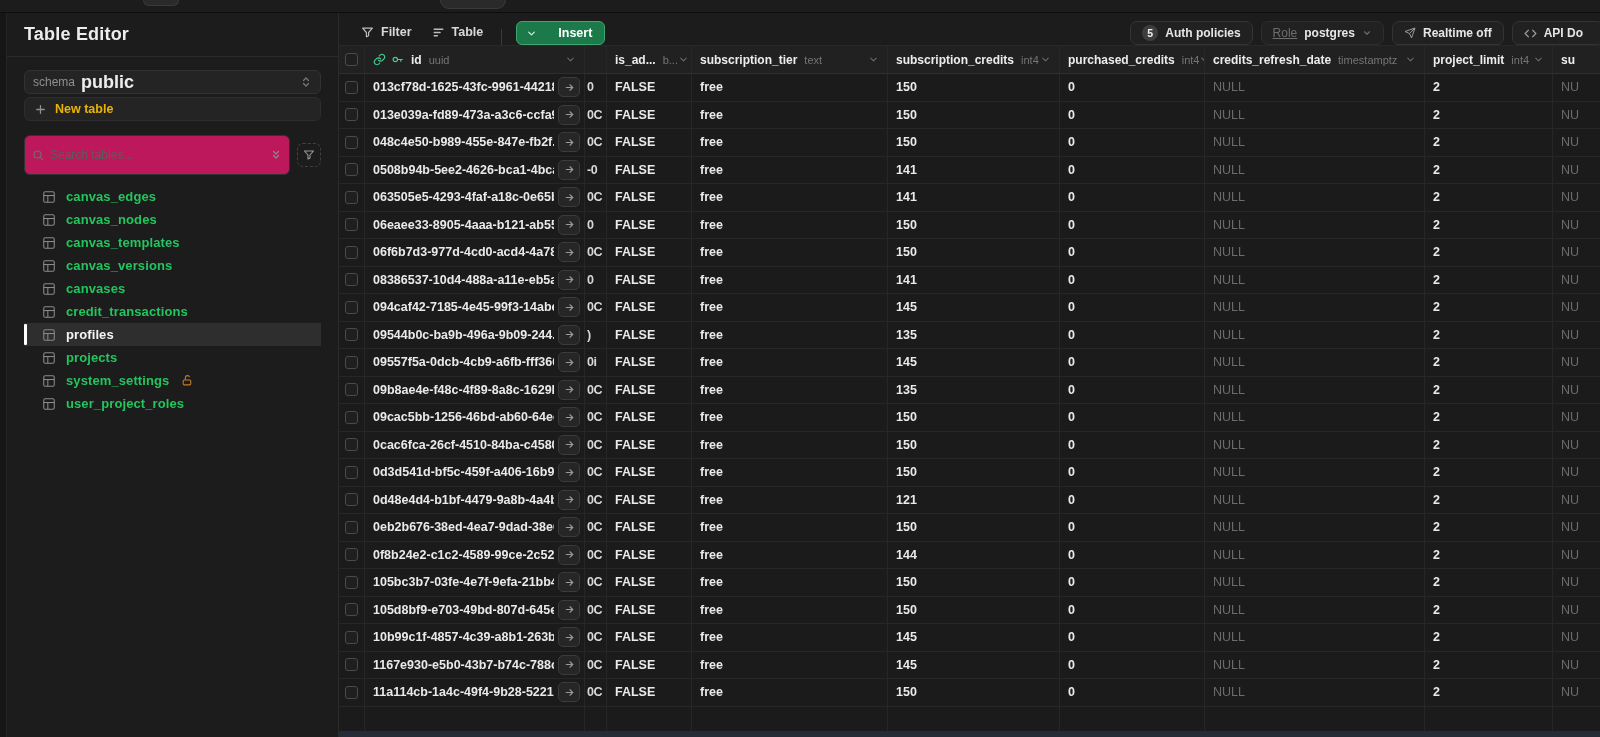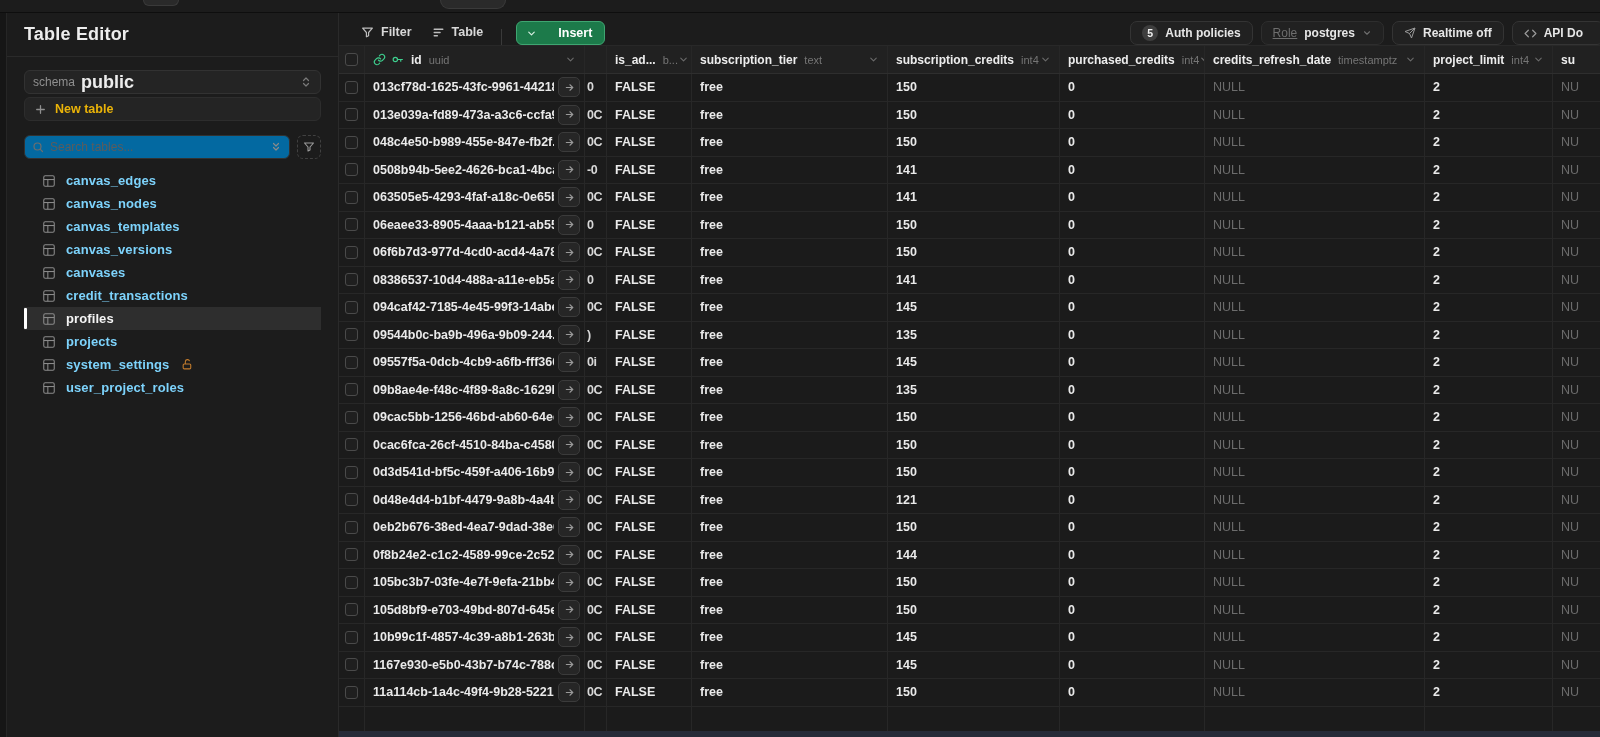--- a/index.html
+++ b/index.html
@@ -20,26 +20,26 @@
   .sb-head { height:44px; display:flex; align-items:center; padding:0 17px; border-bottom:1px solid #2a2a2a; }
   .sb-title { font-size:18px; font-weight:700; color:#ededed; letter-spacing:.2px; }
   .sb-body { padding:13px 17px 0; }
   .schema-select { height:24px; background:#242424; border:1px solid #323232; border-radius:6px; display:flex; align-items:center; padding:0 8px; gap:6px; cursor:pointer; }
   .schema-select .lab { color:#8f8f8f; font-size:12px; }
   .schema-select .val { color:#ededed; font-size:18px; font-weight:700; }
   .schema-select .spacer, .flex-spacer { flex:1; }
   .newtable-btn { margin-top:3px; height:24px; background:#242424; border:1px solid #2d2d2d; border-radius:6px; display:flex; align-items:center; padding:0 9px; gap:8px; cursor:pointer; }
   .newtable-btn .lab { color:#eab308; font-size:12.5px; font-weight:700; }
   .search-row { margin-top:14px; display:flex; gap:7px; align-items:center; }
-  .search-box { flex:1; height:24px; border:1px solid #323232; border-radius:6px; display:flex; align-items:center; padding:0 7px; gap:6px; background:#0369a1; }
+  .search-box { flex:1; height:40px; border:1px solid #323232; border-radius:6px; display:flex; align-items:center; padding:0 7px; gap:6px; background:#be185d; }
   .search-box input { flex:1; background:transparent; border:none; outline:none; color:#bdbdbd; font-size:12px; font-family:"Liberation Sans",sans-serif; }
   .search-box input::placeholder { color:#5c5c5c; }
   .filter-sq { width:24px; height:24px; border:1px dashed #414141; border-radius:6px; display:flex; align-items:center; justify-content:center; cursor:pointer; }
   .tlist { margin-top:10px; }
-  .titem { position:relative; height:23px; display:flex; align-items:center; gap:10px; padding-left:18px; cursor:pointer; color:#7dd3fc; font-size:13px; }
+  .titem { position:relative; height:23px; display:flex; align-items:center; gap:10px; padding-left:18px; cursor:pointer; color:#22c55e; font-size:13px; }
   .titem .titem-label { font-weight:600; letter-spacing:.1px; }
   .titem.selected { background:#2e2e2e; color:#f5f5f5; }
   .titem .sel-bar { position:absolute; left:0; top:1px; bottom:1px; width:3px; background:#ffffff; border-radius:1px; }
 
   
   .main { position:absolute; left:339px; top:13px; right:0; bottom:0; background:#171717; }
   .toolbar { height:33px; display:flex; align-items:flex-end; padding:0 12px; border-bottom:1px solid #282828; background:#1c1c1c; }
   .tb-btn { display:flex; align-items:center; gap:7px; padding:0 10px; height:26px; border-radius:6px; cursor:pointer; color:#d8d8d8; font-size:12.5px; font-weight:700; }
   .tb-divider { width:1px; height:16px; background:#3a3a3a; margin:0 8px; }
   .insert-btn { display:flex; align-items:center; gap:21px; height:24px; padding:0 12px 0 9px; background:#1c7a4a; border:1px solid #3fa571; border-radius:6px; color:#ffffff; font-size:12.5px; font-weight:700; cursor:pointer; margin-left:6px; }

